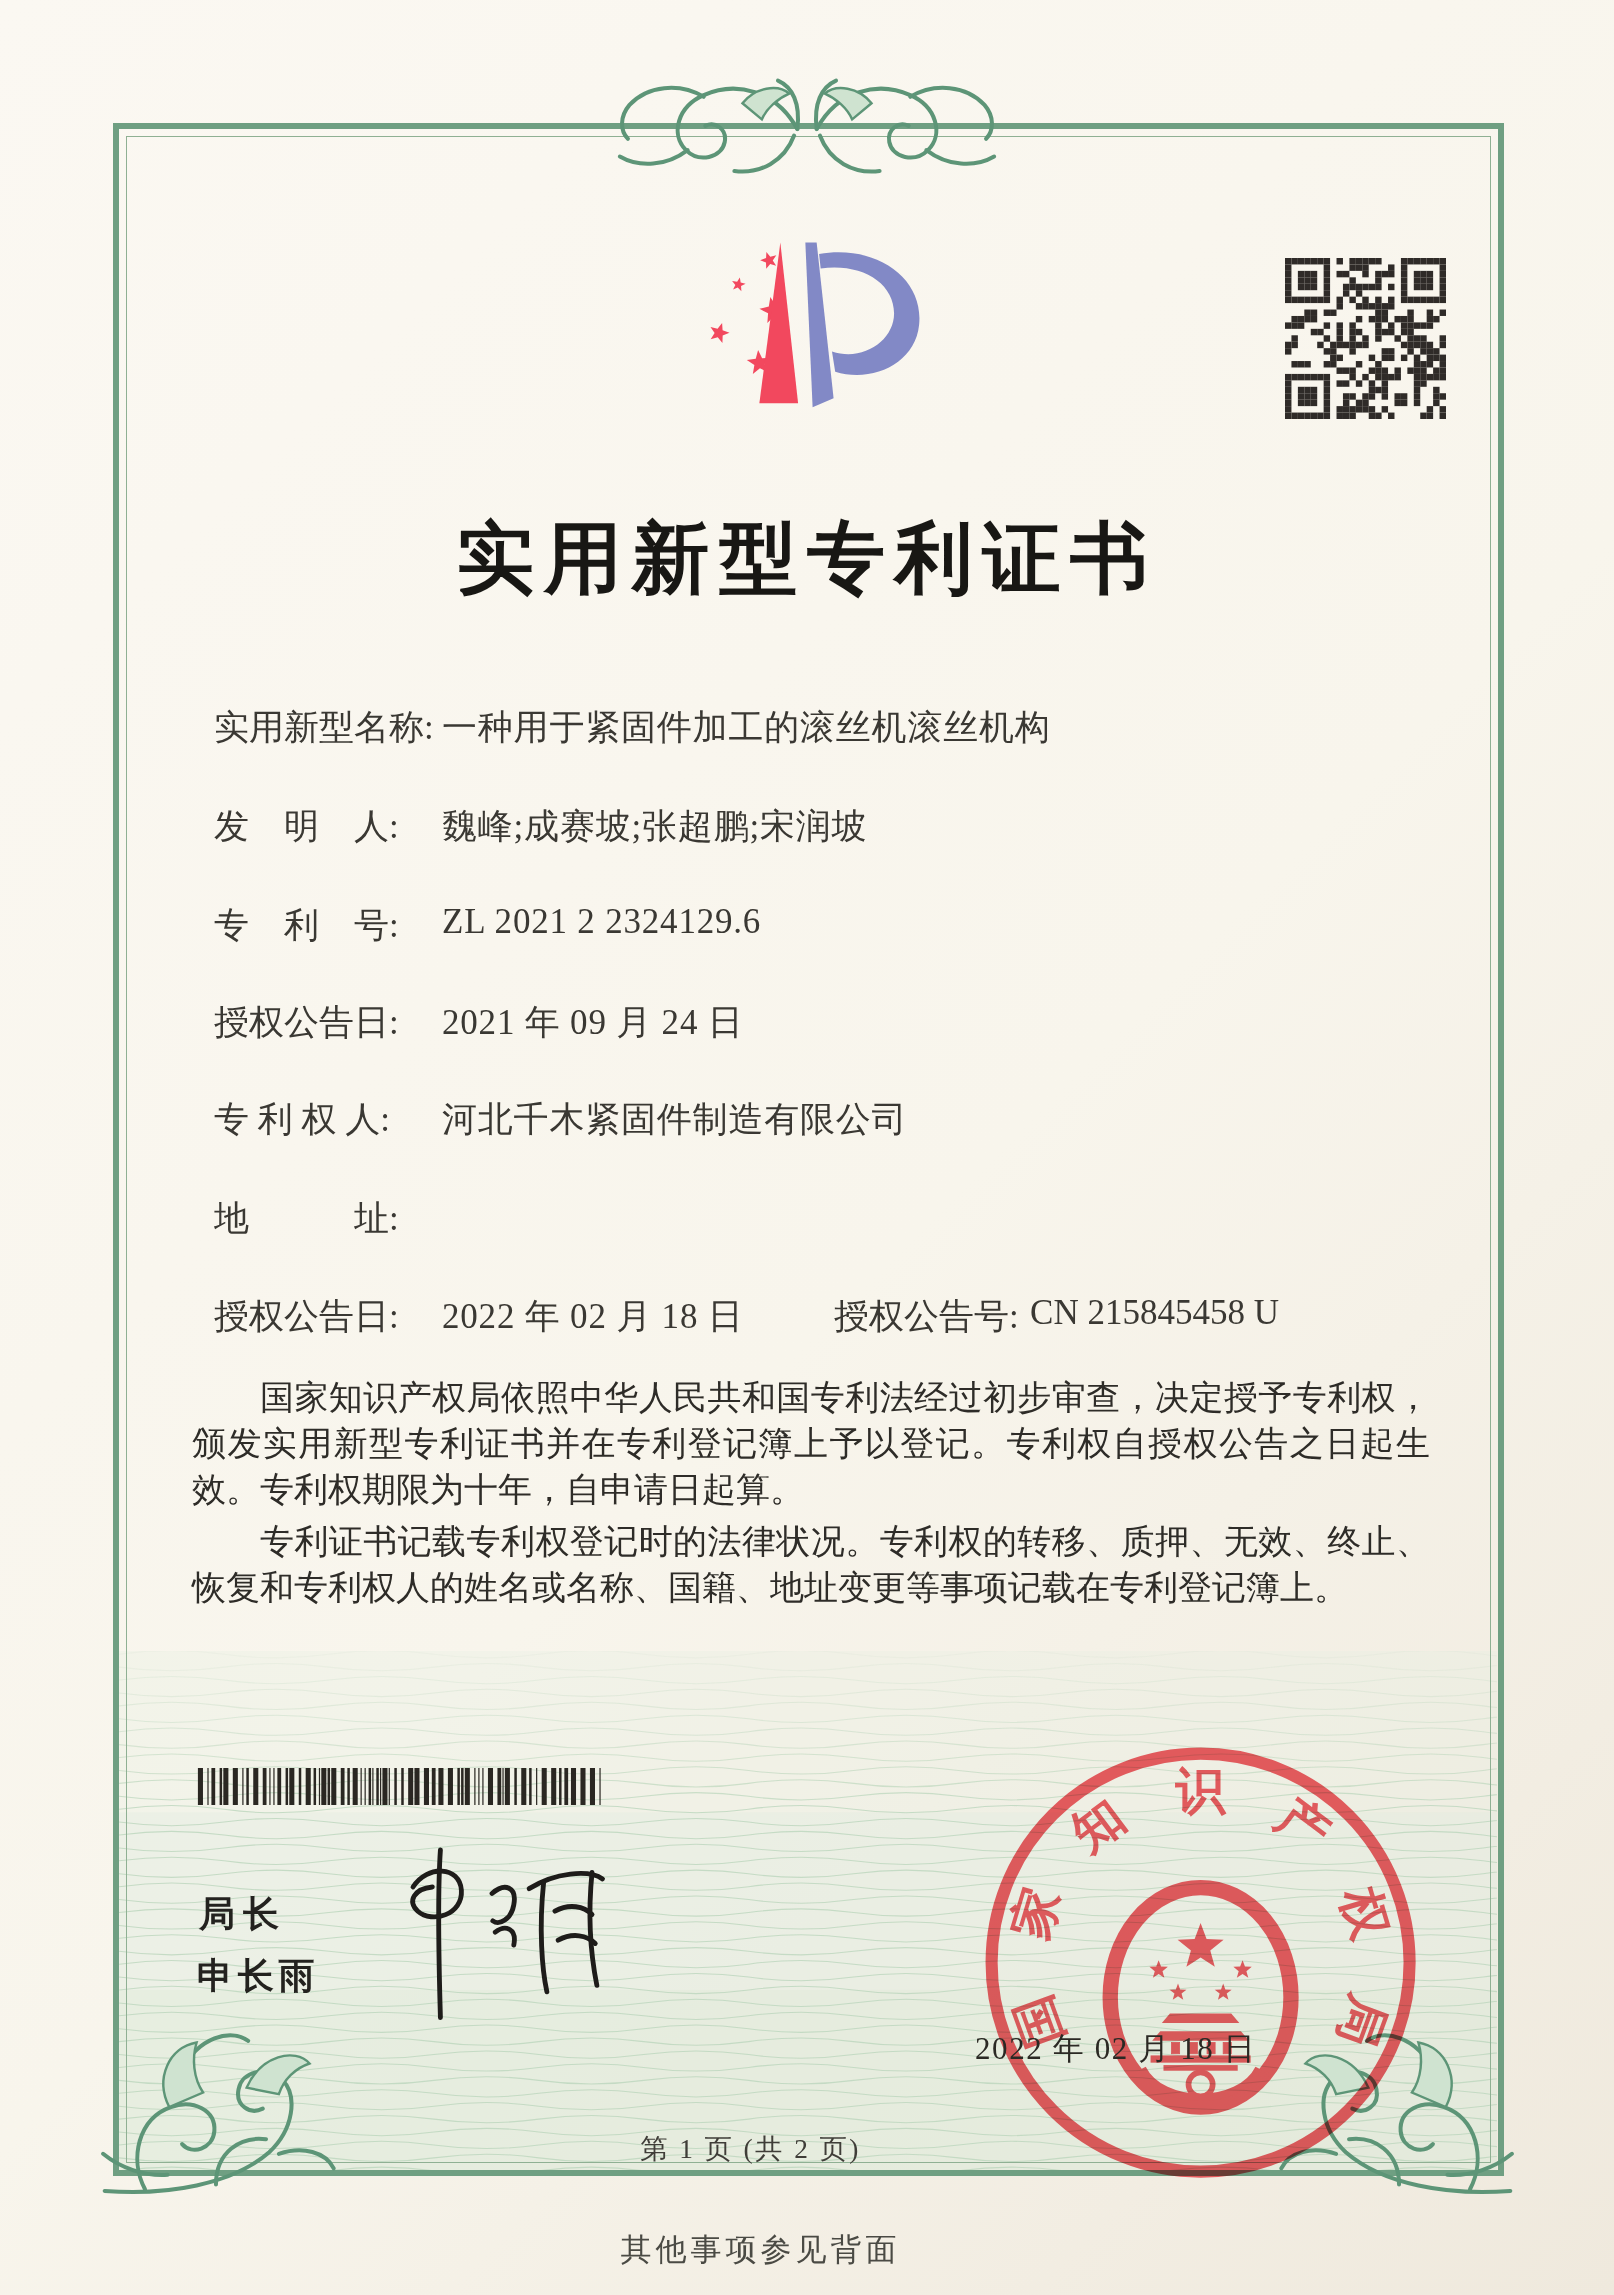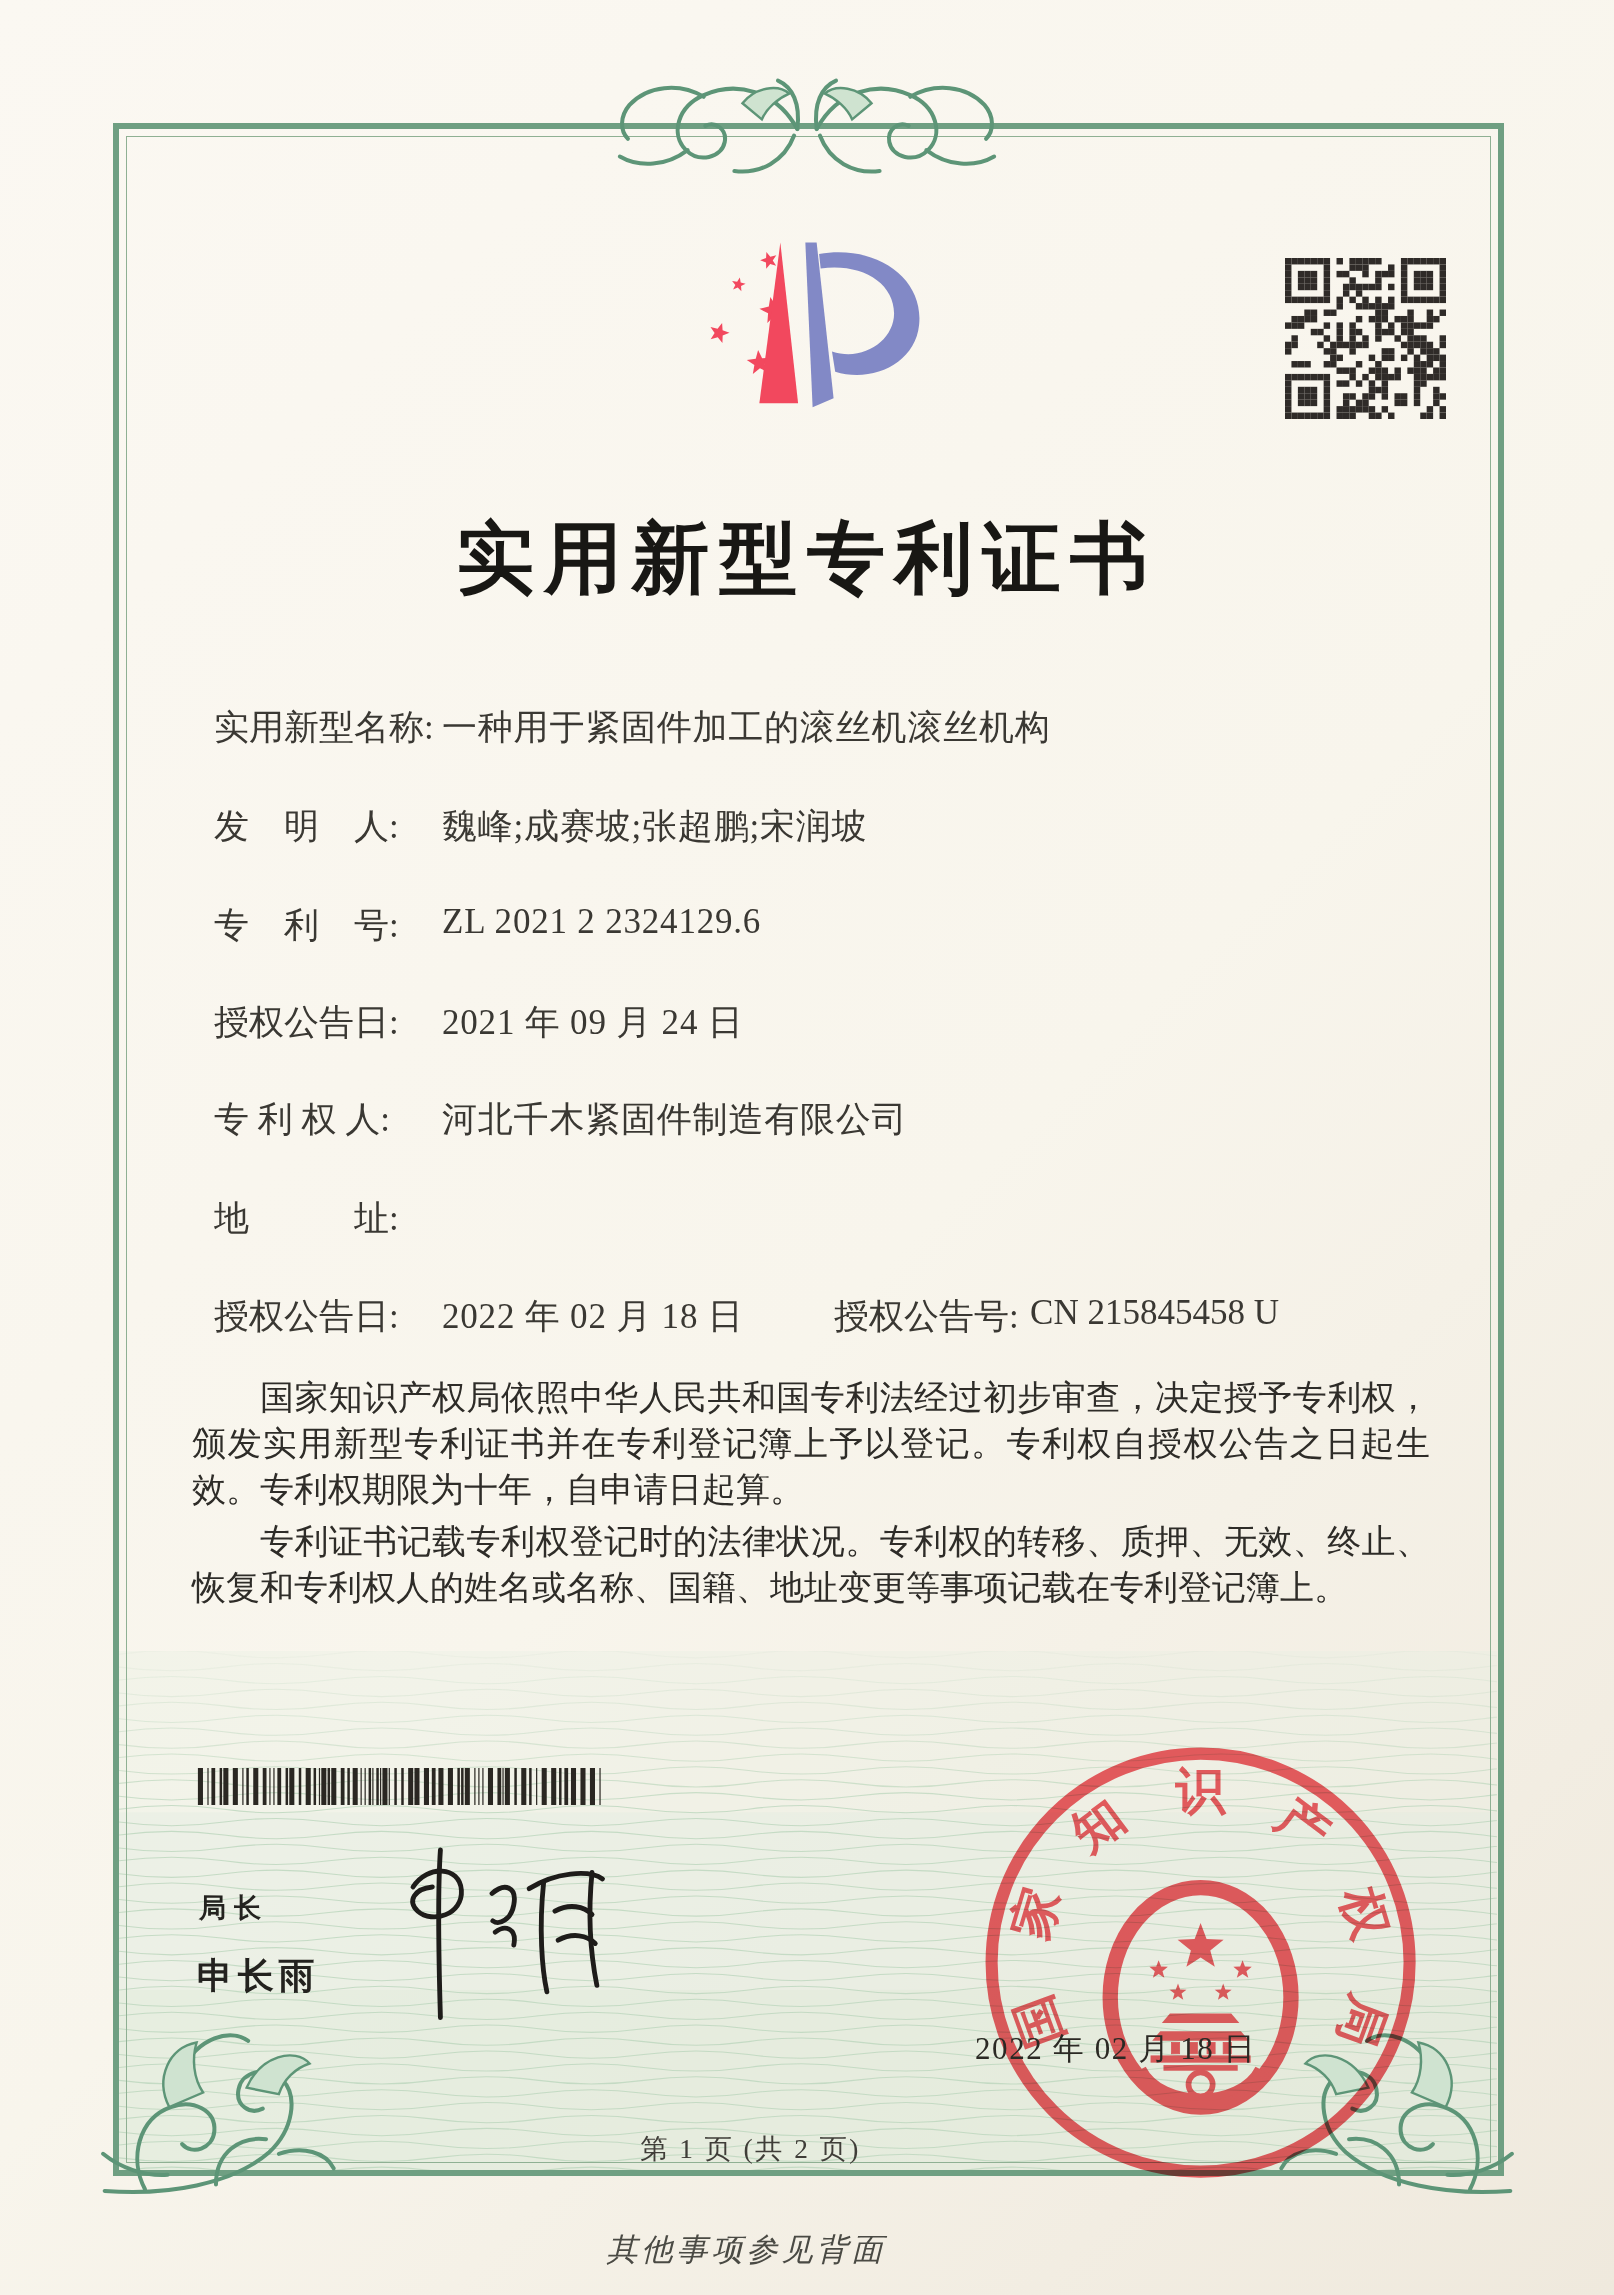--- a/index.html
+++ b/index.html
@@ -21,29 +21,29 @@
   .fvalue{width:1009px;letter-spacing:0.8px;}
   .addr .fvalue{line-height:45px;}
   .grant-right{position:absolute;left:620px;top:0;display:flex;white-space:nowrap;}
   .grant-right .flabel{width:auto;margin-right:11.3px;}
   
   .para{position:absolute;left:192px;width:1238px;font-size:34px;line-height:46px;
     text-indent:2em;color:#2e2c28;text-align:justify;}
   
   .waves{left:119px;top:1651px;width:1378px;height:523px;}
   .barcode{left:197px;top:1768px;width:408px;height:37px;}
-  .director-title{left:199px;top:1890px;font-size:27px;font-weight:600;letter-spacing:8px;
+  .director-title{left:199px;top:1890px;font-size:36px;font-weight:600;letter-spacing:8px;
     font-family:"Liberation Sans","DejaVu Sans",sans-serif;color:#23221f;}
   .director-name{left:197px;top:1952px;font-size:36px;font-weight:600;letter-spacing:4.8px;
     font-family:"Liberation Sans","DejaVu Sans",sans-serif;color:#23221f;}
   .signature{left:363px;top:1840px;}
   .seal{left:969px;top:1731px;mix-blend-mode:multiply;opacity:.88;}
   .seal-date{left:975px;top:2028px;font-size:31px;letter-spacing:1.6px;color:#2b2924;}
   .footer-page{left:0;top:2131px;width:1501px;text-align:center;font-size:27.4px;color:#3f3d38;letter-spacing:2.4px;}
-  .back-note{left:0;top:2229px;width:1493px;text-align:center;font-size:31px;color:#4a4a44;letter-spacing:4px;font-style:italic;}
+  .back-note{left:14px;top:2229px;width:1493px;text-align:center;font-size:31px;color:#4a4a44;letter-spacing:4px;}
   .orn{stroke:#5d9577;fill:none;stroke-width:5;stroke-linecap:round;}
   .orn-fill{fill:#cfe3d0;stroke:#5d9577;stroke-width:3;}
 </style>
 </head>
 <body>
 
 <div class="page">
 
   <svg class="abs waves" width="1378" height="523" viewBox="0 0 1707 648">
       <g id="wave-g">

